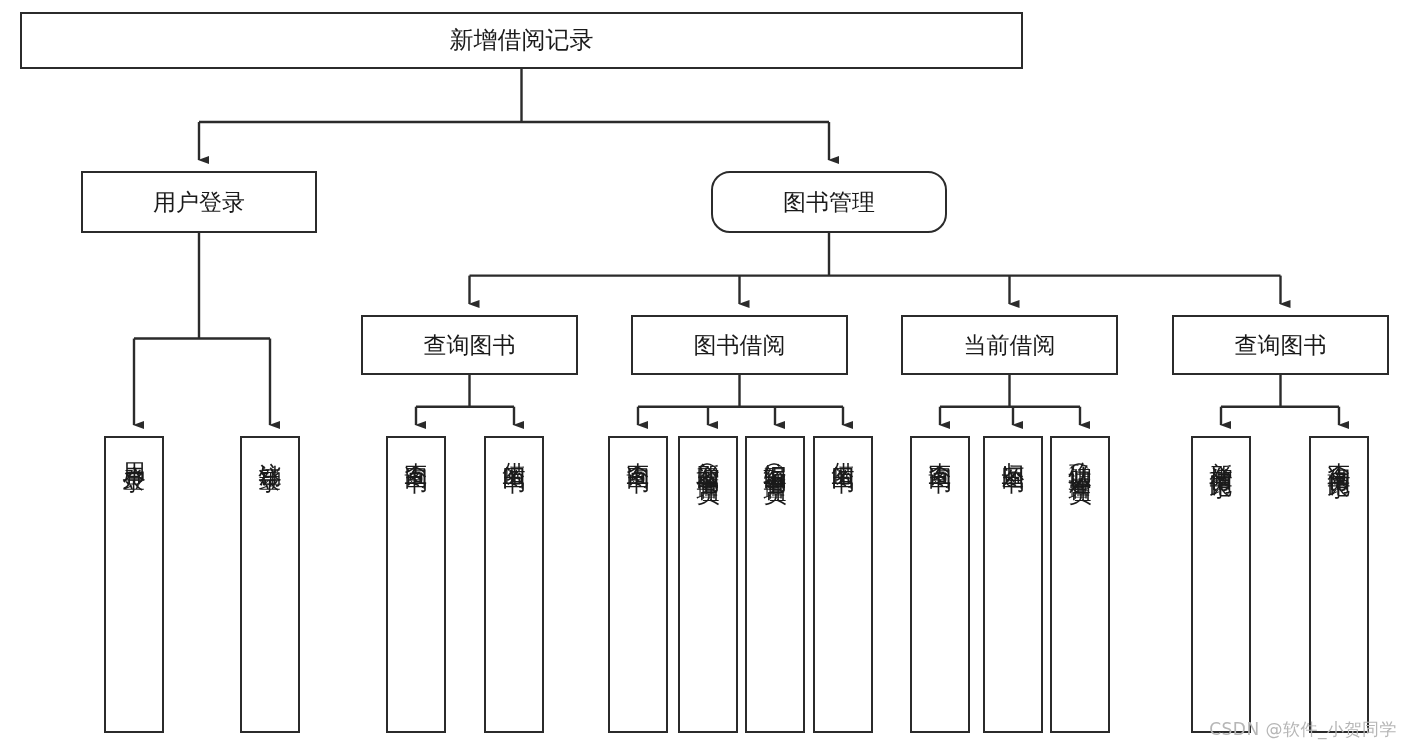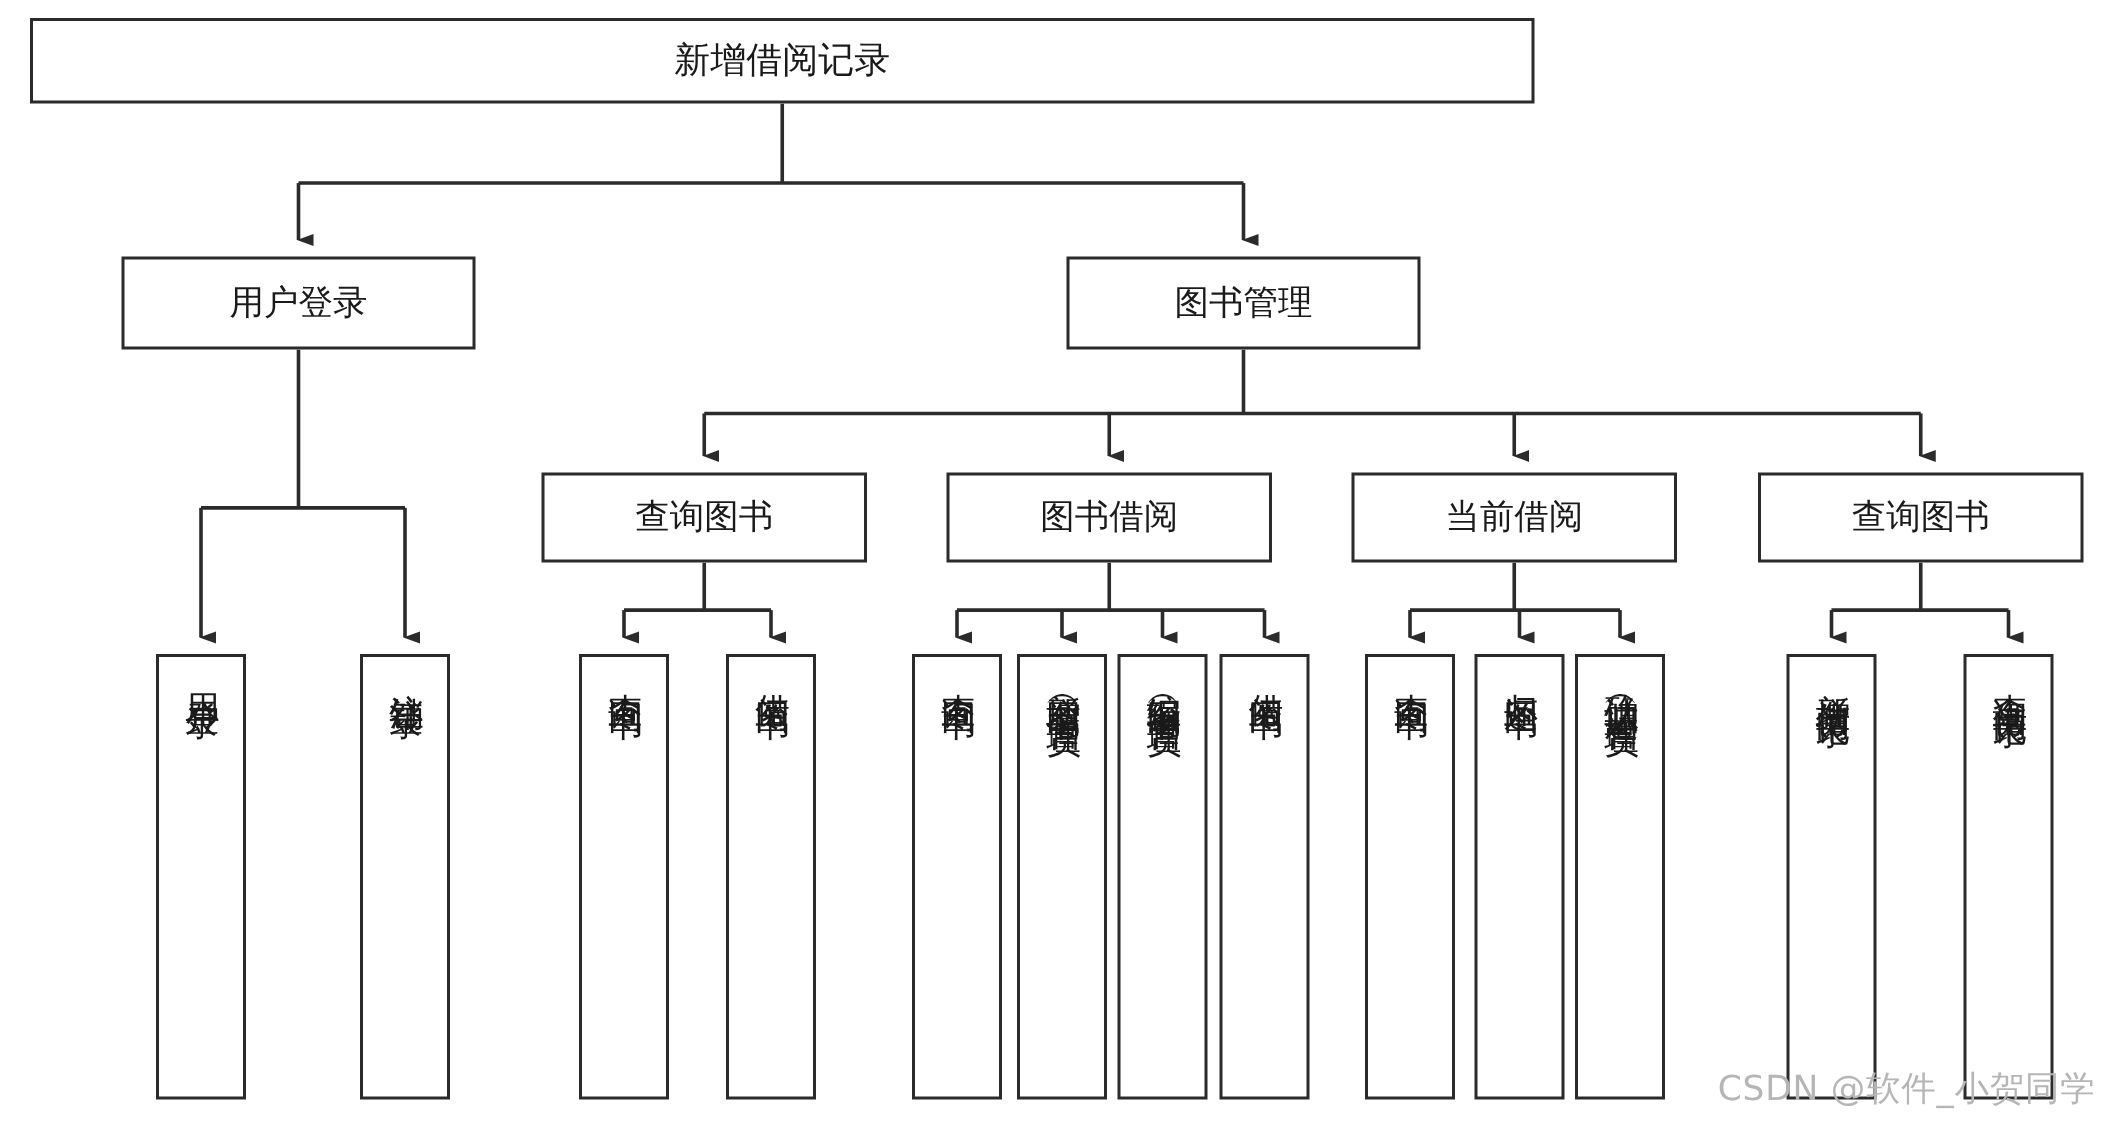--- a/index.html
+++ b/index.html
@@ -57,21 +57,21 @@
     text-orientation: upright;
     font-size: 23px;
     letter-spacing: 3px;
     line-height: 1;
     white-space: nowrap;
   }
   .watermark {
     position: absolute;
     right: 8px;
     bottom: 6px;
-    font-size: 23px;
+    font-size: 17px;
     color: #b6b6b6;
     letter-spacing: 0.5px;
     z-index: 6;
     white-space: nowrap;
     font-family: "DejaVu Sans", "Liberation Sans", sans-serif;
   }
 </style>
 </head>
 <body>
 
@@ -108,21 +108,21 @@
   </svg>
 
   <div class="node root" style="left:20px; top:12px; width:1003px; height:57px;">
     <span class="label">新增借阅记录</span>
   </div>
 
   <div class="node horizontal" style="left:81px; top:171px; width:236px; height:62px;">
     <span class="label">用户登录</span>
   </div>
 
-  <div class="node horizontal" style="left:711px; top:171px; width:236px; height:62px;">
+  <div class="node horizontal" style="left:711px; top:171px; width:236px; height:62px;border-radius:19px;">
     <span class="label">图书管理</span>
   </div>
 
   <div class="node horizontal" style="left:361px; top:315px; width:217px; height:60px;">
     <span class="label">查询图书</span>
   </div>
 
   <div class="node horizontal" style="left:901px; top:315px; width:217px; height:60px;">
     <span class="label">当前借阅</span>
   </div>

